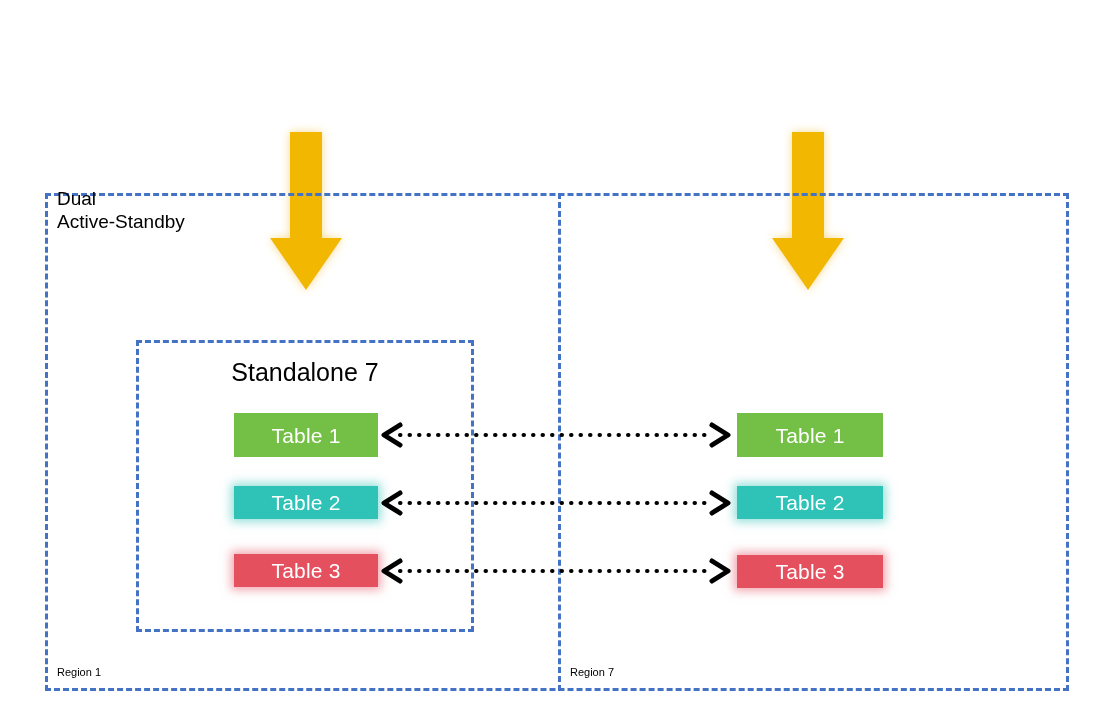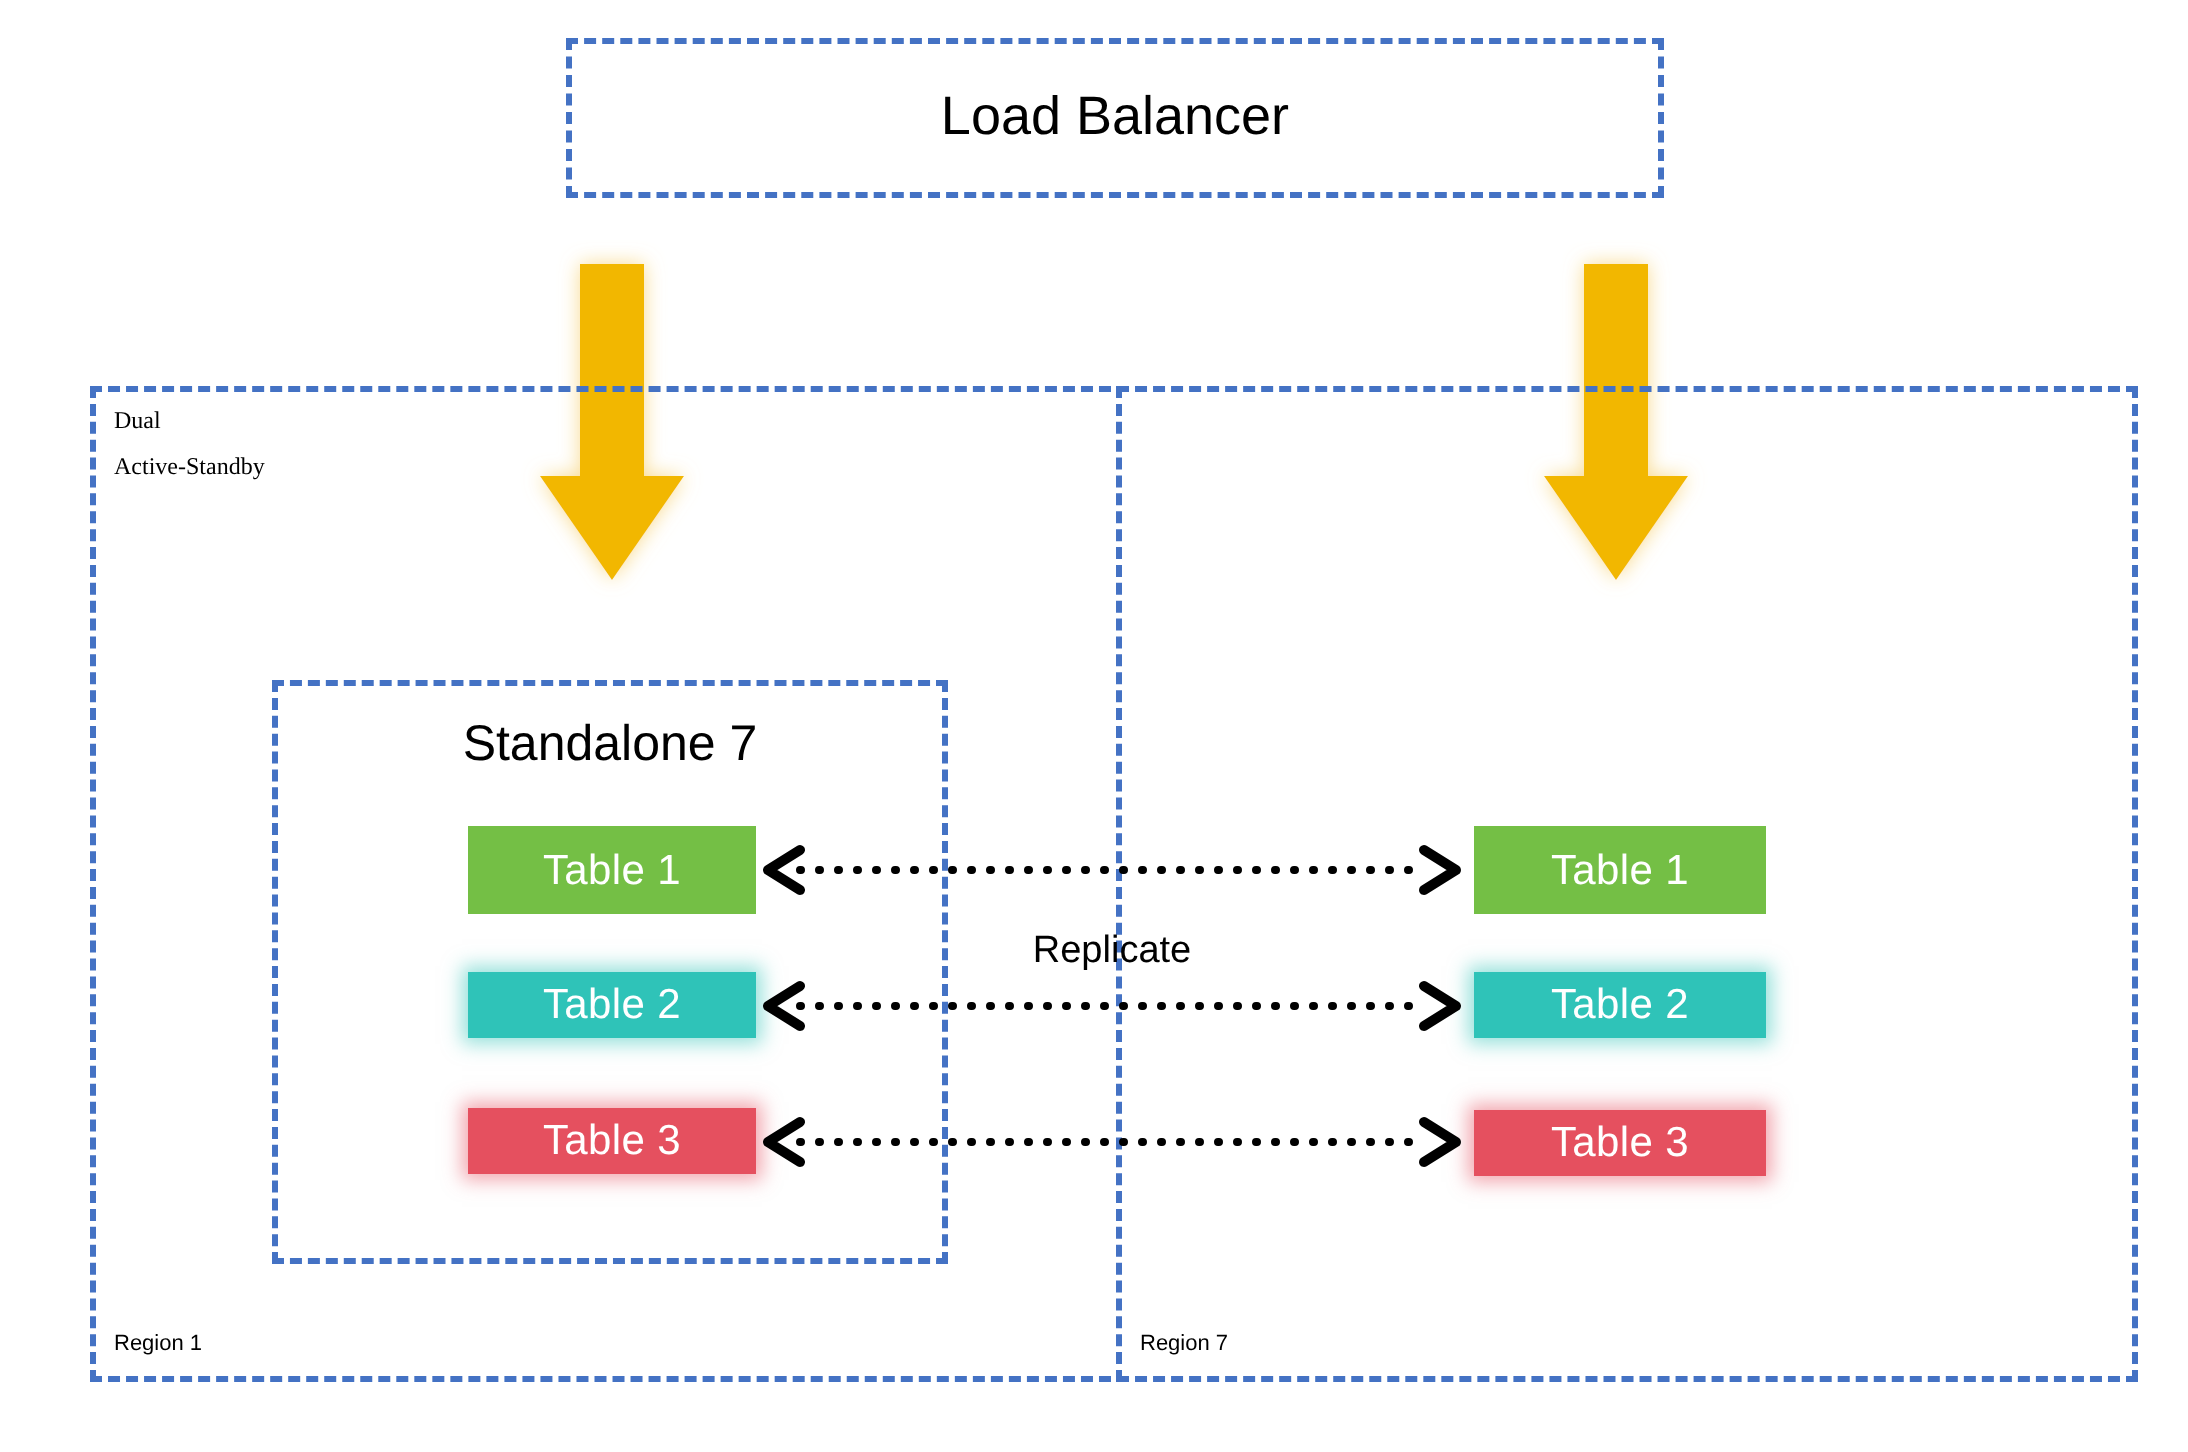--- a/index.html
+++ b/index.html
@@ -63,26 +63,25 @@
     width: 0;
     height: 498px;
     border-left: 3px dashed #4472C4;
     box-sizing: border-box;
   }
 
   
   #dual-caption {
     position: absolute;
     left: 57px;
-    top: 199px;
-    font-size: 12px;
+    top: 187px;
+    font-size: 19px;
     line-height: 23px;
     color: #000;
     white-space: pre-line;
-    font-family: Liberation Serif, serif;
   }
 
   
   .region-caption {
     position: absolute;
     font-size: 11px;
     line-height: 22px;
     color: #000;
     white-space: nowrap;
   }
@@ -174,23 +173,20 @@
   }
   #arrow-left  { left: 268px; top: 132px; }
   #arrow-right { left: 770px; top: 132px; }
   .big-arrow svg { display: block; width: 100%; height: 100%; overflow: visible; }
 </style>
 </head>
 <body>
 
 <div id="canvas">
 
-  <div id="load-balancer" class="dashed-box" style="border-color: rgb(68, 114, 196);">
-    <div class="lb-label">Load Balancer</div>
-  </div>
 
   <div id="arrow-left" class="big-arrow">
     <svg viewBox="0 0 76 160" xmlns="http://www.w3.org/2000/svg">
       <defs>
         <filter id="glowL" x="-60%" y="-40%" width="220%" height="180%">
           <feDropShadow dx="0" dy="0" stdDeviation="5" flood-color="#F8D47A" flood-opacity="0.85"></feDropShadow>
         </filter>
       </defs>
       <polygon points="22,0 54,0 54,106 74,106 38,158 2,106 22,106" fill="#F2B705" filter="url(#glowL)"></polygon>
     </svg>
@@ -247,15 +243,14 @@
   </div>
 
   <div id="conn-3" class="connector">
     <svg viewBox="0 0 356 24" xmlns="http://www.w3.org/2000/svg">
       <line x1="22" y1="12" x2="334" y2="12" stroke="#000000" stroke-width="4" stroke-linecap="round" stroke-dasharray="0.5 9"></line>
       <polyline points="22,2 6,12 22,22" fill="none" stroke="#000000" stroke-width="5" stroke-linecap="round" stroke-linejoin="round"></polyline>
       <polyline points="334,2 350,12 334,22" fill="none" stroke="#000000" stroke-width="5" stroke-linecap="round" stroke-linejoin="round"></polyline>
     </svg>
   </div>
 
-  <div id="replicate-label">Replicate</div>
 
 </div>
 
 </body></html>

